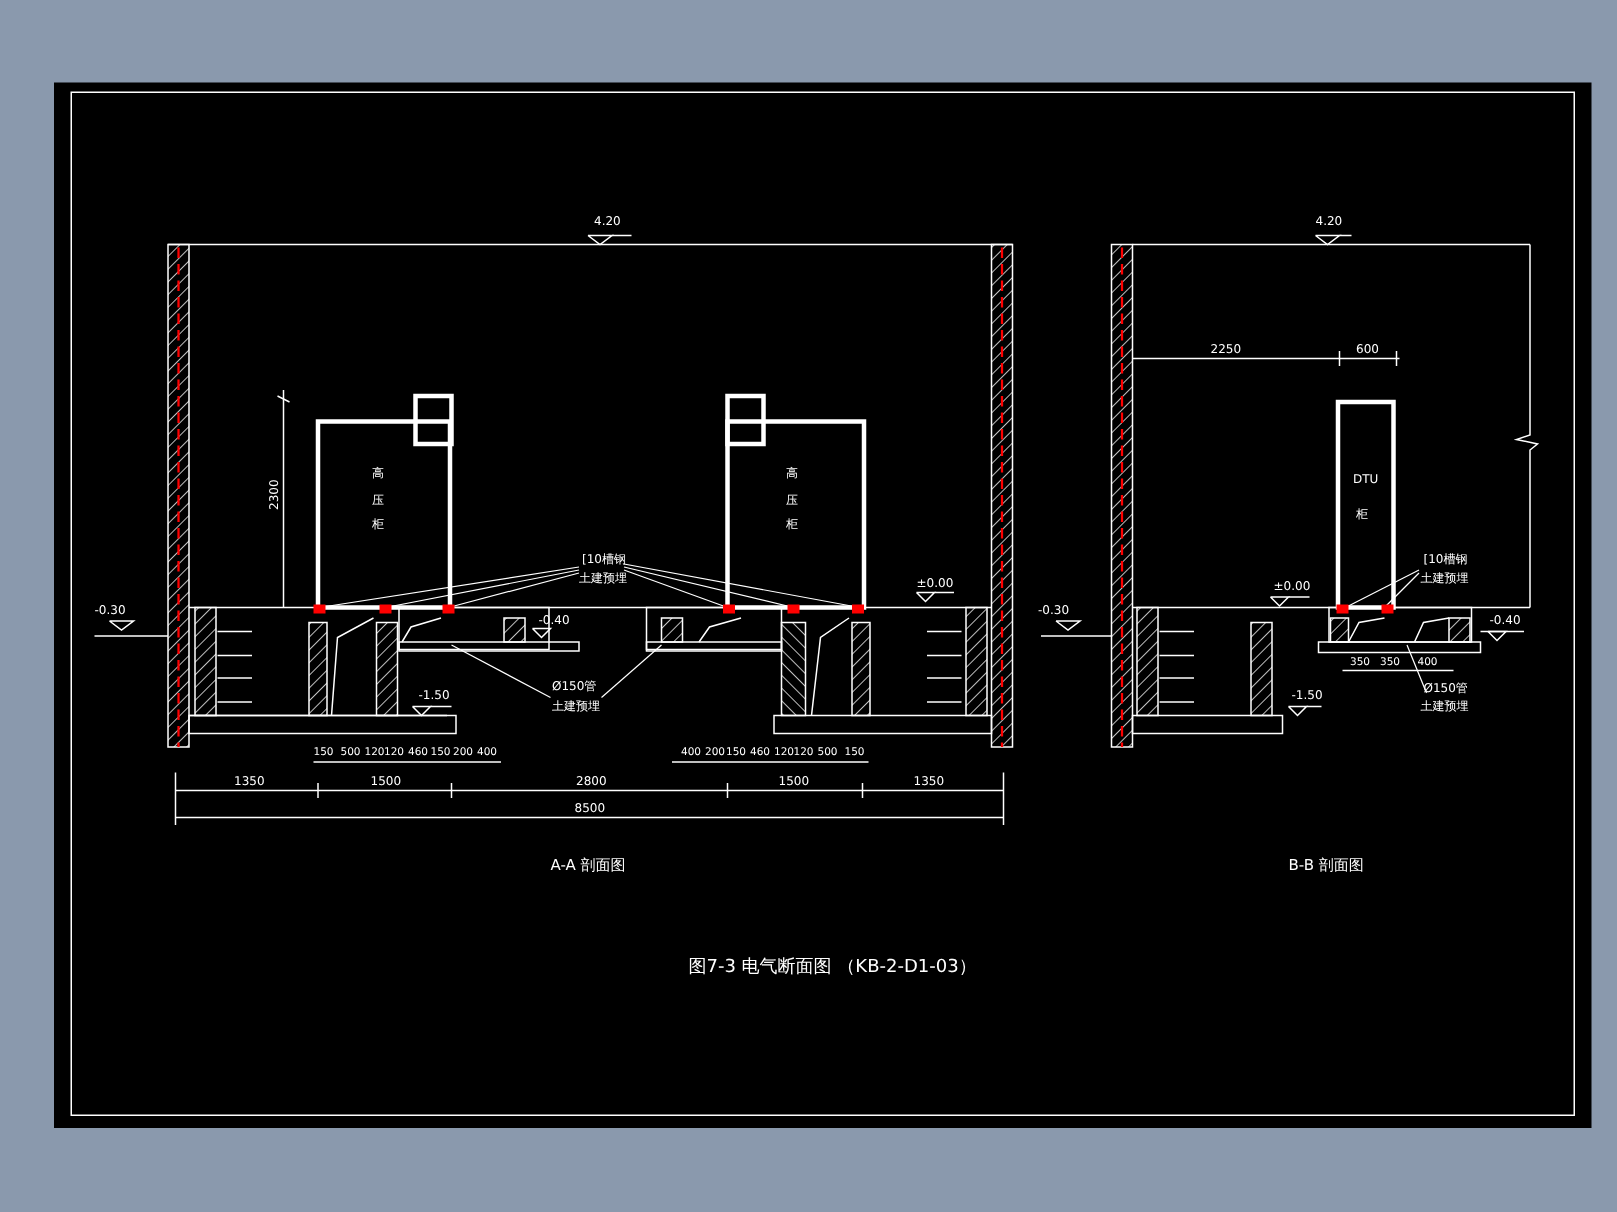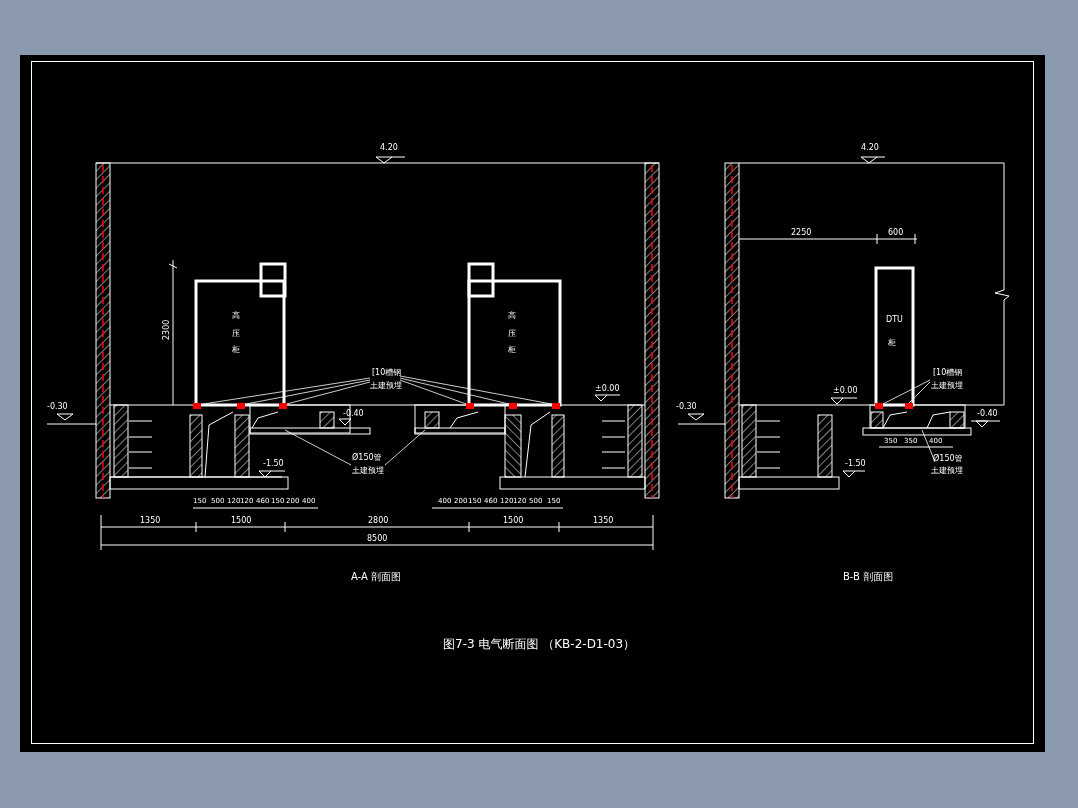--- a/index.html
+++ b/index.html
@@ -1,18 +1,18 @@
 <!DOCTYPE html>
 <html><head>
 <meta charset="utf-8">
 <style>
   html, body { margin:0; padding:0; }
   body { width:1078px; height:808px; background:#8a99ad; position:relative; overflow:hidden;
          font-family:"DejaVu Sans Mono", monospace; }
-  #sheet { position:absolute; left:20px; top:55px; width:1025px; height:697px; background:#000; }
+  #sheet { position:absolute; left:36px; top:55px; width:1025px; height:697px; background:#000; }
   #frame { position:absolute; left:11px; top:6px; width:1003px; height:683px; border:1.5px solid #fff; box-sizing:border-box; }
   svg { position:absolute; left:0; top:0; }
   .t { fill:#fff; font-family:"DejaVu Sans", sans-serif; }
 </style>
 </head>
 <body>
 
 <div id="sheet">
   <div id="frame"></div>
   <svg width="1025" height="697" viewBox="25 55 1025 697">

